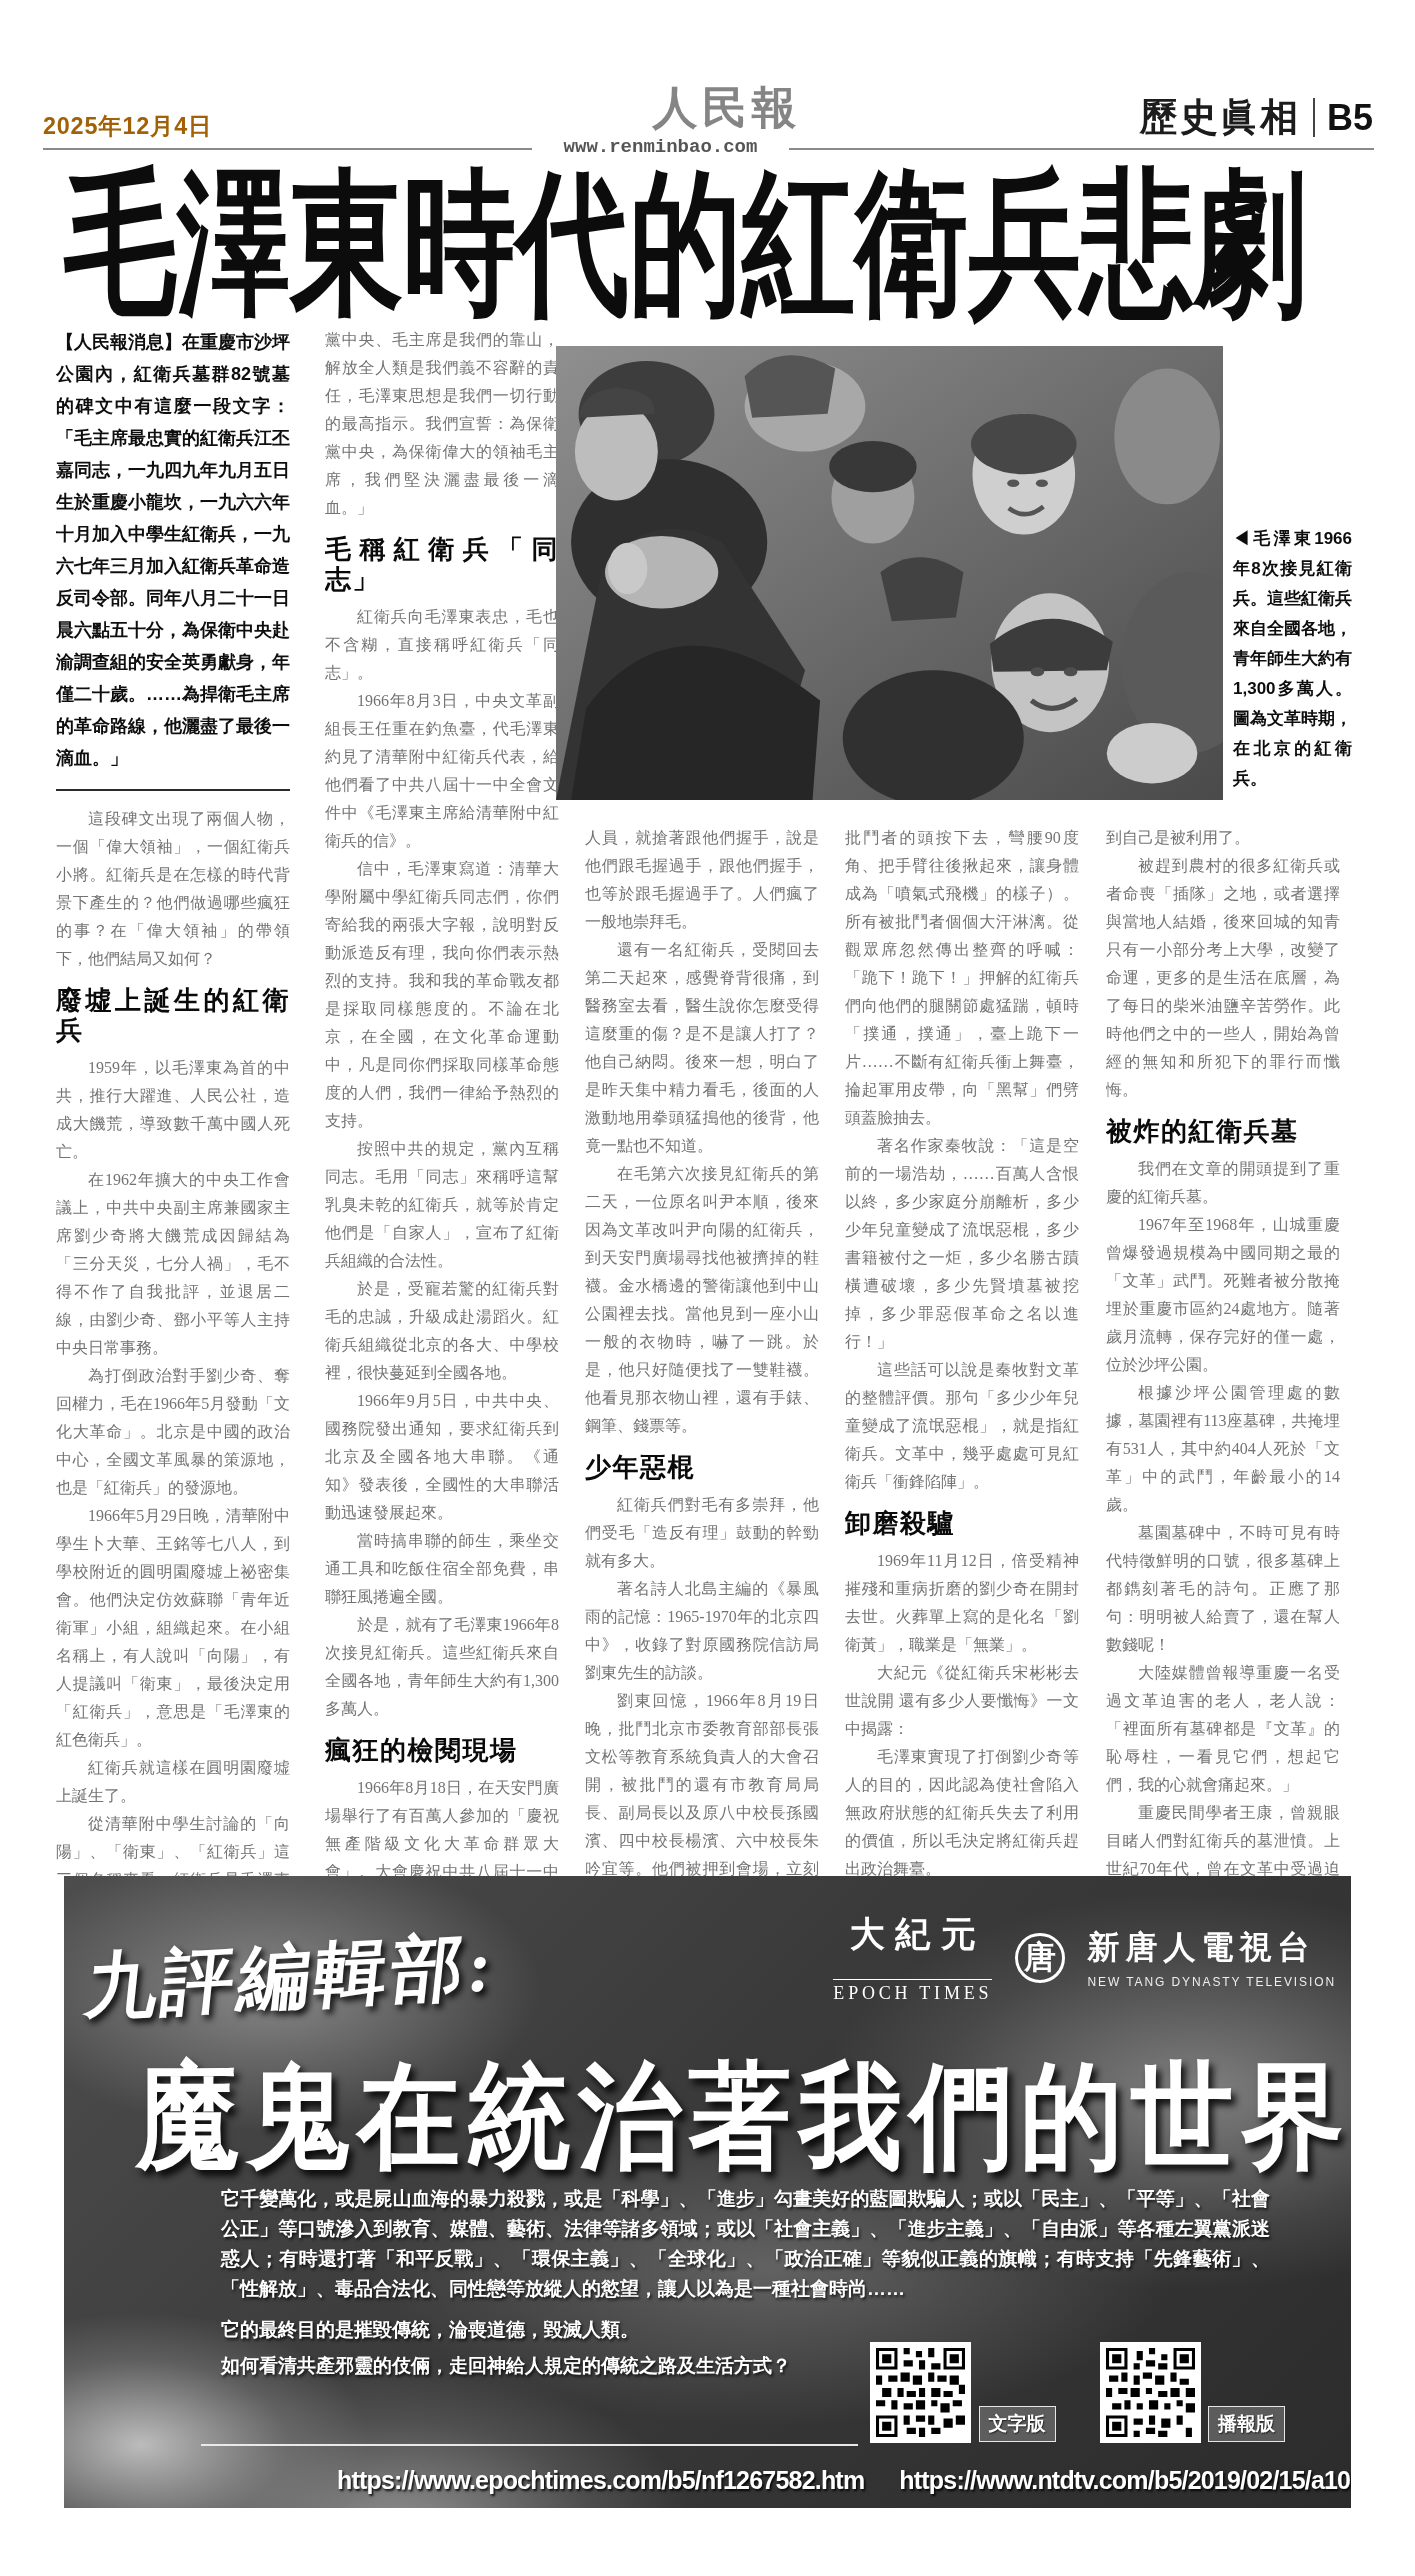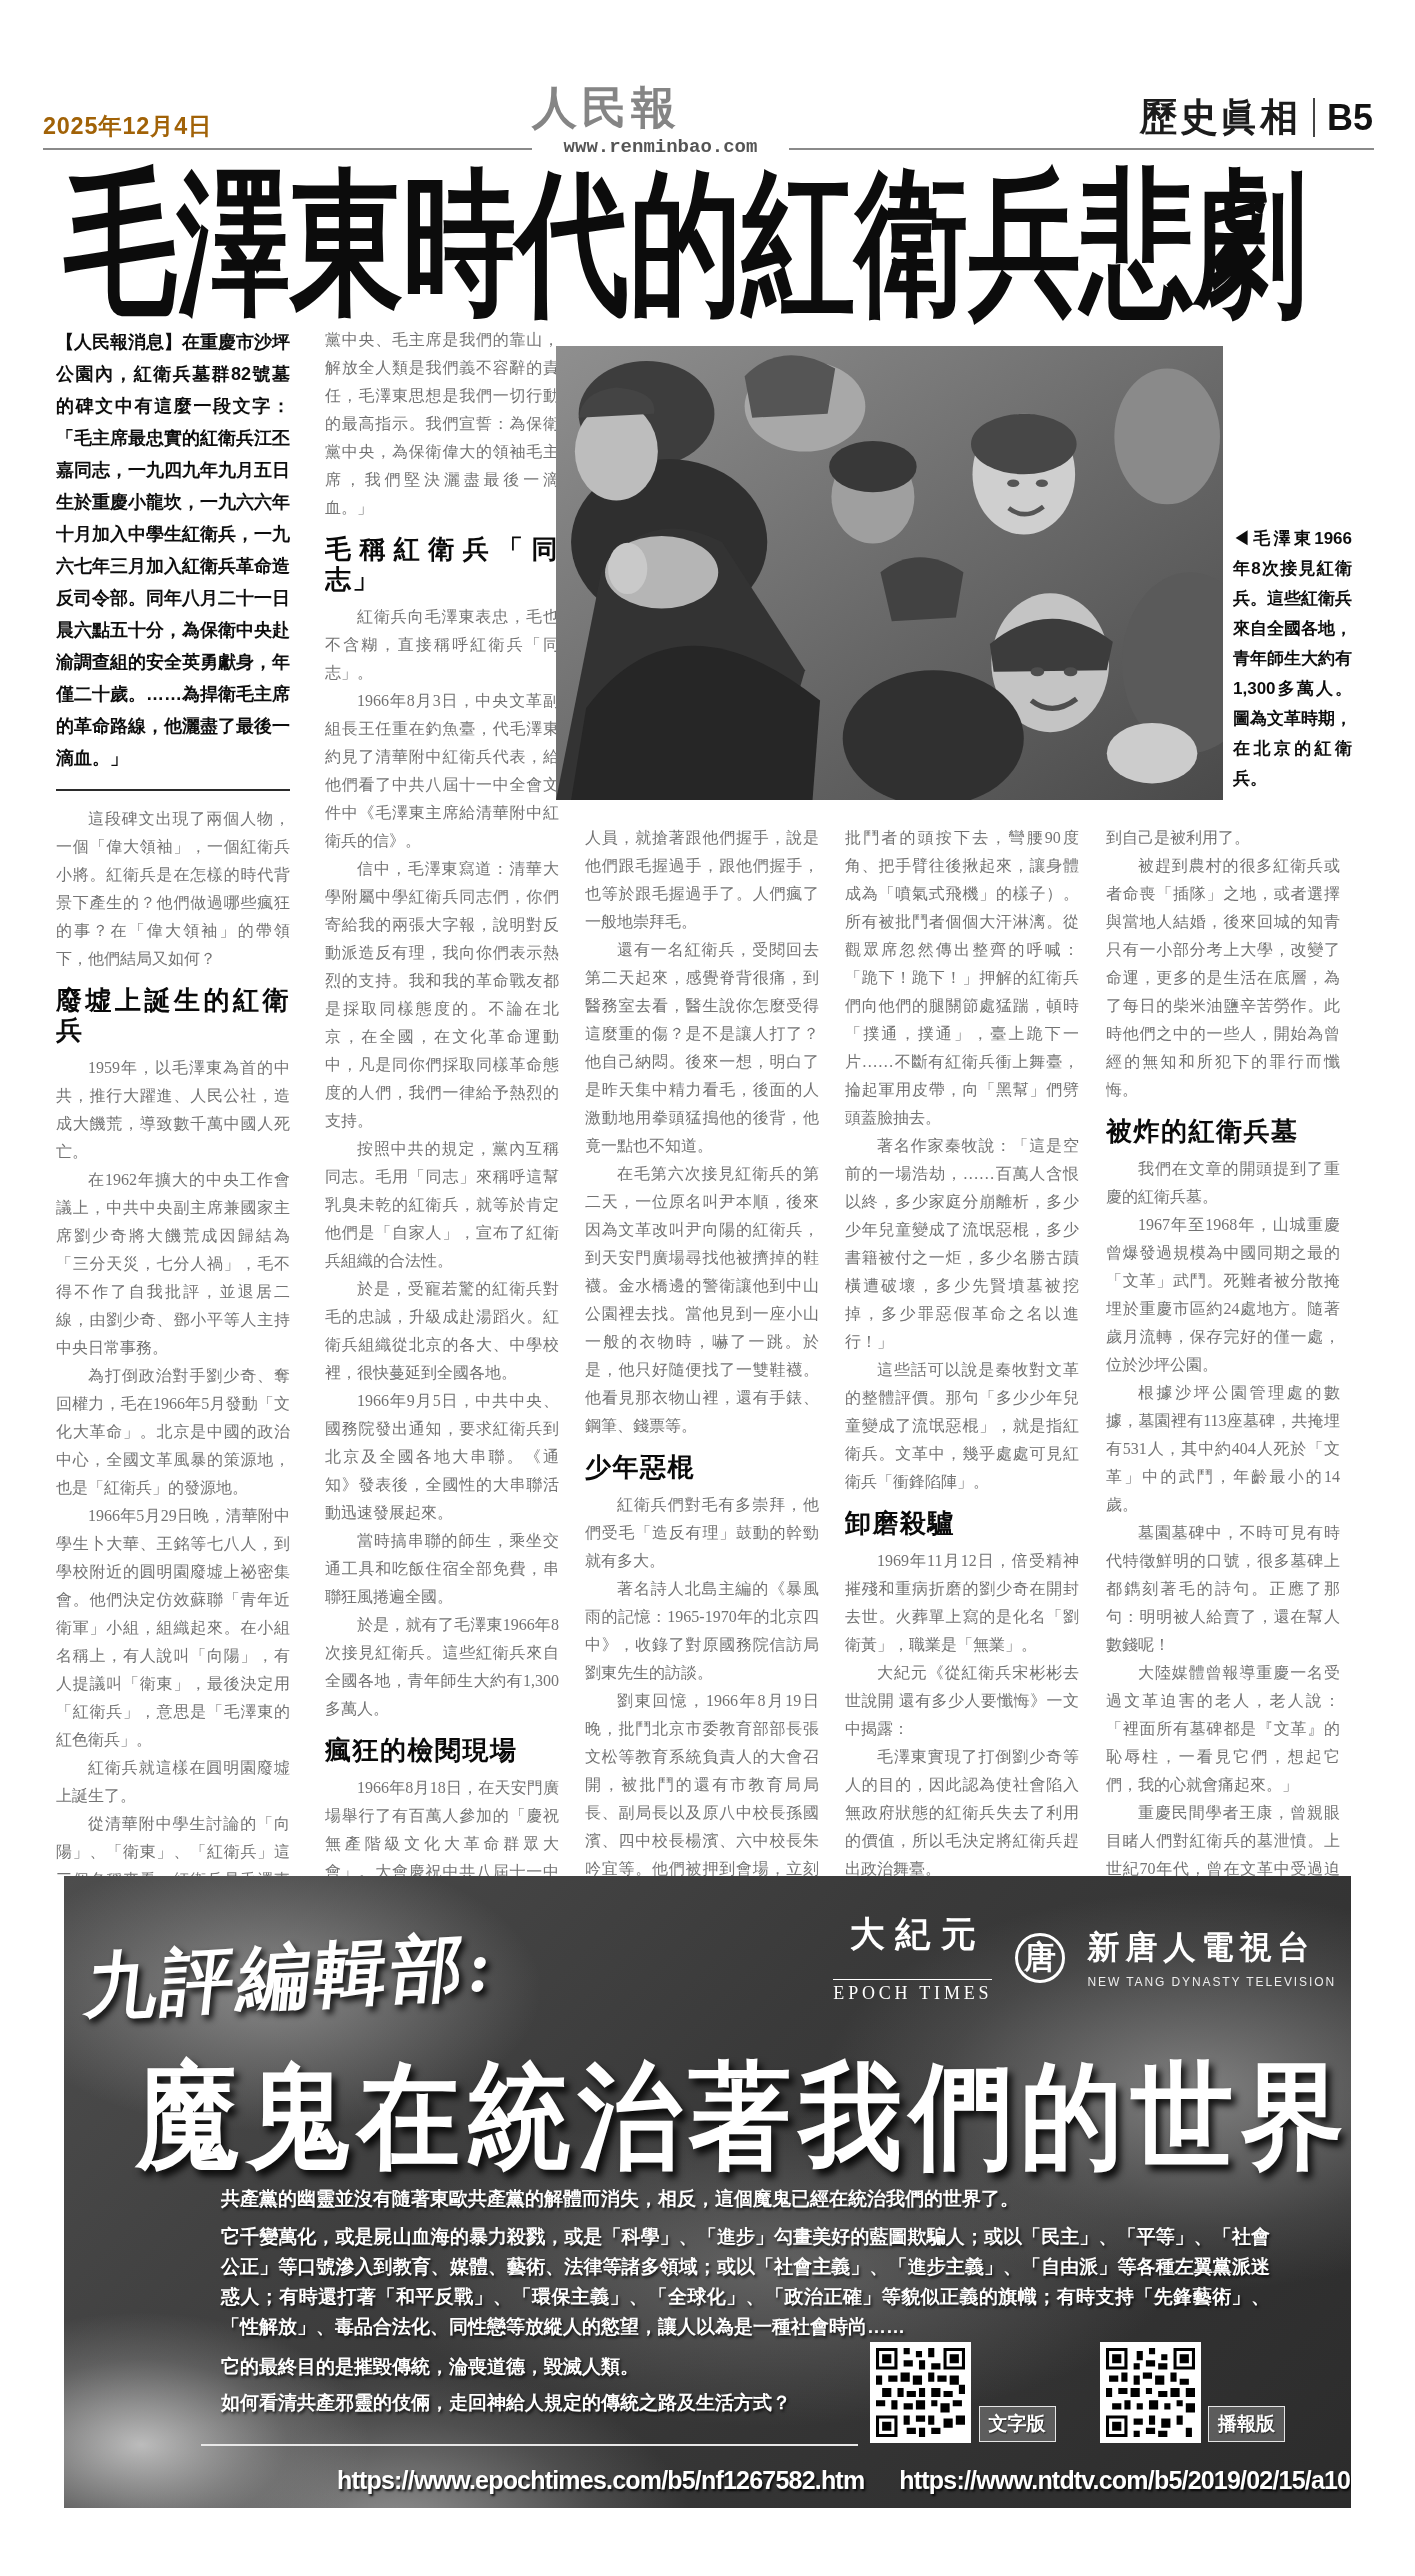--- a/index.html
+++ b/index.html
@@ -5,21 +5,21 @@
   * { margin:0; padding:0; box-sizing:border-box; }
   html,body { background:#e8e8e8; }
   body { font-family:"Liberation Serif","DejaVu Serif",serif; }
   #page {
     position:relative; width:1415px; height:2576px; margin:0 auto;
     background:#ffffff; overflow:hidden; color:#111;
   }
   
   .date { position:absolute; left:43px; top:110px; font-family:"Liberation Sans",sans-serif;
           font-size:23.4px; font-weight:600; color:#a16207; letter-spacing:0.8px; }
-  .masthead { position:absolute; left:532px; top:78px; width:257px; text-align:left;
+  .masthead { position:absolute; left:544px; top:78px; width:257px; text-align:right;
           font-family:"Liberation Sans",sans-serif; font-size:45px; font-weight:900;
           color:#858585; letter-spacing:4.5px; }
   .masthead-url { position:absolute; left:532px; top:136px; width:257px; text-align:center;
           font-family:Liberation Mono, monospace; font-size:19px; font-weight:700; color:#555; }
   .rule-l { position:absolute; left:43px; top:148px; width:489px; height:2.3px; background:#8a8a8a; }
   .rule-r { position:absolute; left:789px; top:148px; width:585px; height:2.3px; background:#8a8a8a; }
   .section-box { position:absolute; right:42px; top:92px; display:flex; align-items:center; }
   .section-title { font-family:"Liberation Serif",serif; font-size:38px; font-weight:900; color:#1c1c1c; letter-spacing:2.3px; }
   .section-sep { width:2.3px; height:39px; background:#444; margin:0 12px; }
   .section-page { font-family:"Liberation Sans",sans-serif; font-size:36px; font-weight:800; color:#111; }
@@ -219,21 +219,20 @@
       </div>
       <div class="logo-seal">唐</div>
       <div class="logo-ntd">
         <span class="cn">新唐人電視台</span>
         <span class="en">NEW TANG DYNASTY TELEVISION</span>
       </div>
     </div>
     <div class="kicker">九評編輯部:</div>
     <div class="ad-title">魔鬼在統治著我們的世界</div>
     <div class="ad-paras">
-      <p class="p1">共產黨的幽靈並沒有隨著東歐共產黨的解體而消失，相反，這個魔鬼已經在統治我們的世界了。</p>
       <p class="p2">它千變萬化，或是屍山血海的暴力殺戮，或是「科學」、「進步」勾畫美好的藍圖欺騙人；或以「民主」、「平等」、「社會公正」等口號滲入到教育、媒體、藝術、法律等諸多領域；或以「社會主義」、「進步主義」、「自由派」等各種左翼黨派迷惑人；有時還打著「和平反戰」、「環保主義」、「全球化」、「政治正確」等貌似正義的旗幟；有時支持「先鋒藝術」、「性解放」、毒品合法化、同性戀等放縱人的慾望，讓人以為是一種社會時尚……</p>
       <p class="p3">它的最終目的是摧毀傳統，淪喪道德，毀滅人類。</p>
       <p class="p4">如何看清共產邪靈的伎倆，走回神給人規定的傳統之路及生活方式？</p>
     </div>
     <div class="qr-row">
       <div class="qr">
         <svg viewBox="0 0 29 29">
           <rect width="29" height="29" fill="#fff"></rect>
           <path fill="#000" d="M0 0h7v7H0zM22 0h7v7h-7zM0 22h7v7H0z"></path>
           <path fill="#fff" d="M1 1h5v5H1zM23 1h5v5h-5zM1 23h5v5H1z"></path>

